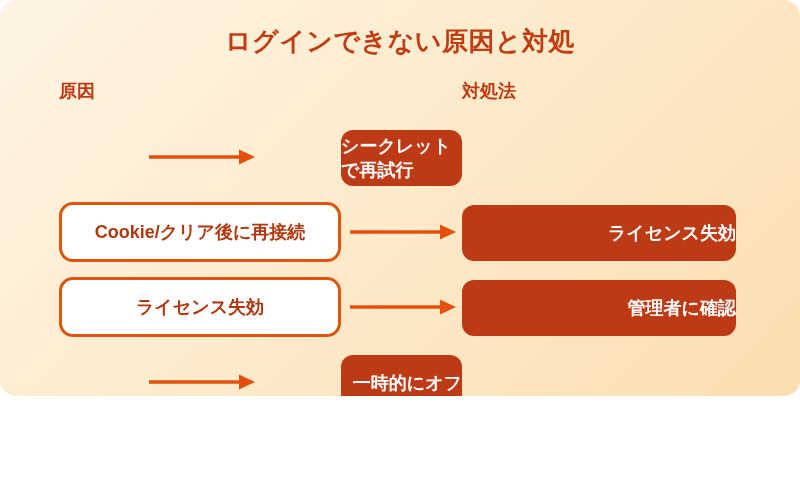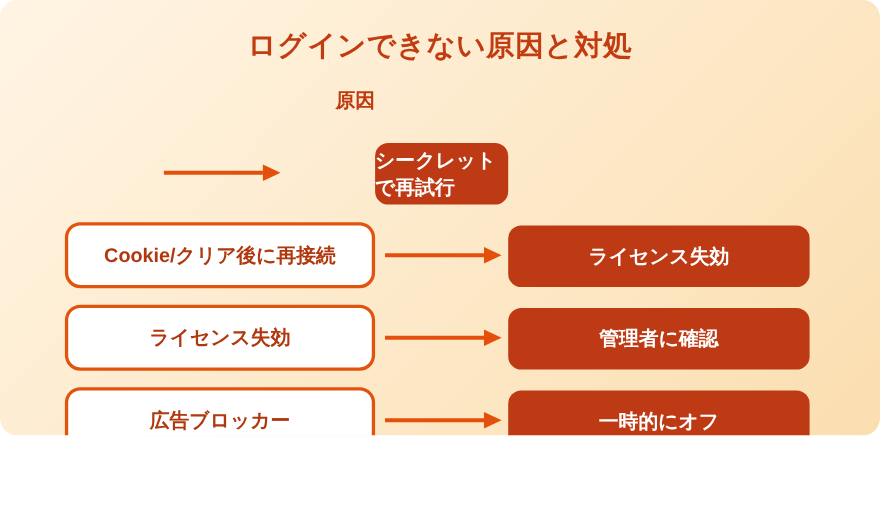--- a/index.html
+++ b/index.html
@@ -34,21 +34,21 @@
     padding-right: 64px;
   }
   .headers {
     margin-top: 25px;
   }
   .col-header {
     font-size: 18px;
     line-height: 20px;
     font-weight: 700;
     color: #BE3A10;
-    text-align: right;
+    text-align: left;
   }
   .rows {
     margin-top: 26px;
     display: flex;
     flex-direction: column;
     row-gap: 15px;
   }
   .row {
     height: 60px;
     align-items: center;
@@ -75,38 +75,39 @@
     justify-content: center;
   }
   .solution-box {
     height: 56px;
     margin-top: 2px;
     box-sizing: border-box;
     background: #BD3A14;
     border-radius: 12px;
     display: flex;
     align-items: center;
-    justify-content: center;
+    justify-content: flex-end;
   }
   .solution-label {
     font-size: 18px;
     font-weight: 700;
     color: #ffffff;
   }
 </style>
 </head>
 <body>
 
 <div class="canvas">
 
   <h1 class="title">ログインできない原因と対処</h1>
 
   <div class="grid-row headers">
     <div class="col-header">原因</div>
     <div></div>
+    <div class="col-header">対処法</div>
   </div>
 
   <div class="rows">
 
     <div class="grid-row row">
       <div class="arrow-cell">
         <svg width="121" height="60" viewBox="0 0 121 60">
           <line x1="9" y1="30" x2="99" y2="30" stroke="#E4500C" stroke-width="3.5"></line>
           <polygon points="99,22.5 115,30 99,37.5" fill="#E4500C"></polygon>
         </svg>
@@ -140,23 +141,20 @@
           <line x1="9" y1="30" x2="99" y2="30" stroke="#E4500C" stroke-width="3.5"></line>
           <polygon points="99,22.5 115,30 99,37.5" fill="#E4500C"></polygon>
         </svg>
       </div>
       <div class="solution-box">
         <span class="solution-label">管理者に確認</span>
       </div>
     </div>
 
     <div class="grid-row row">
-      <div class="cause-box">
-        <span class="cause-label">広告ブロッカー</span>
-      </div>
       <div class="arrow-cell">
         <svg width="121" height="60" viewBox="0 0 121 60">
           <line x1="9" y1="30" x2="99" y2="30" stroke="#E4500C" stroke-width="3.5"></line>
           <polygon points="99,22.5 115,30 99,37.5" fill="#E4500C"></polygon>
         </svg>
       </div>
       <div class="solution-box">
         <span class="solution-label">一時的にオフ</span>
       </div>
     </div>

